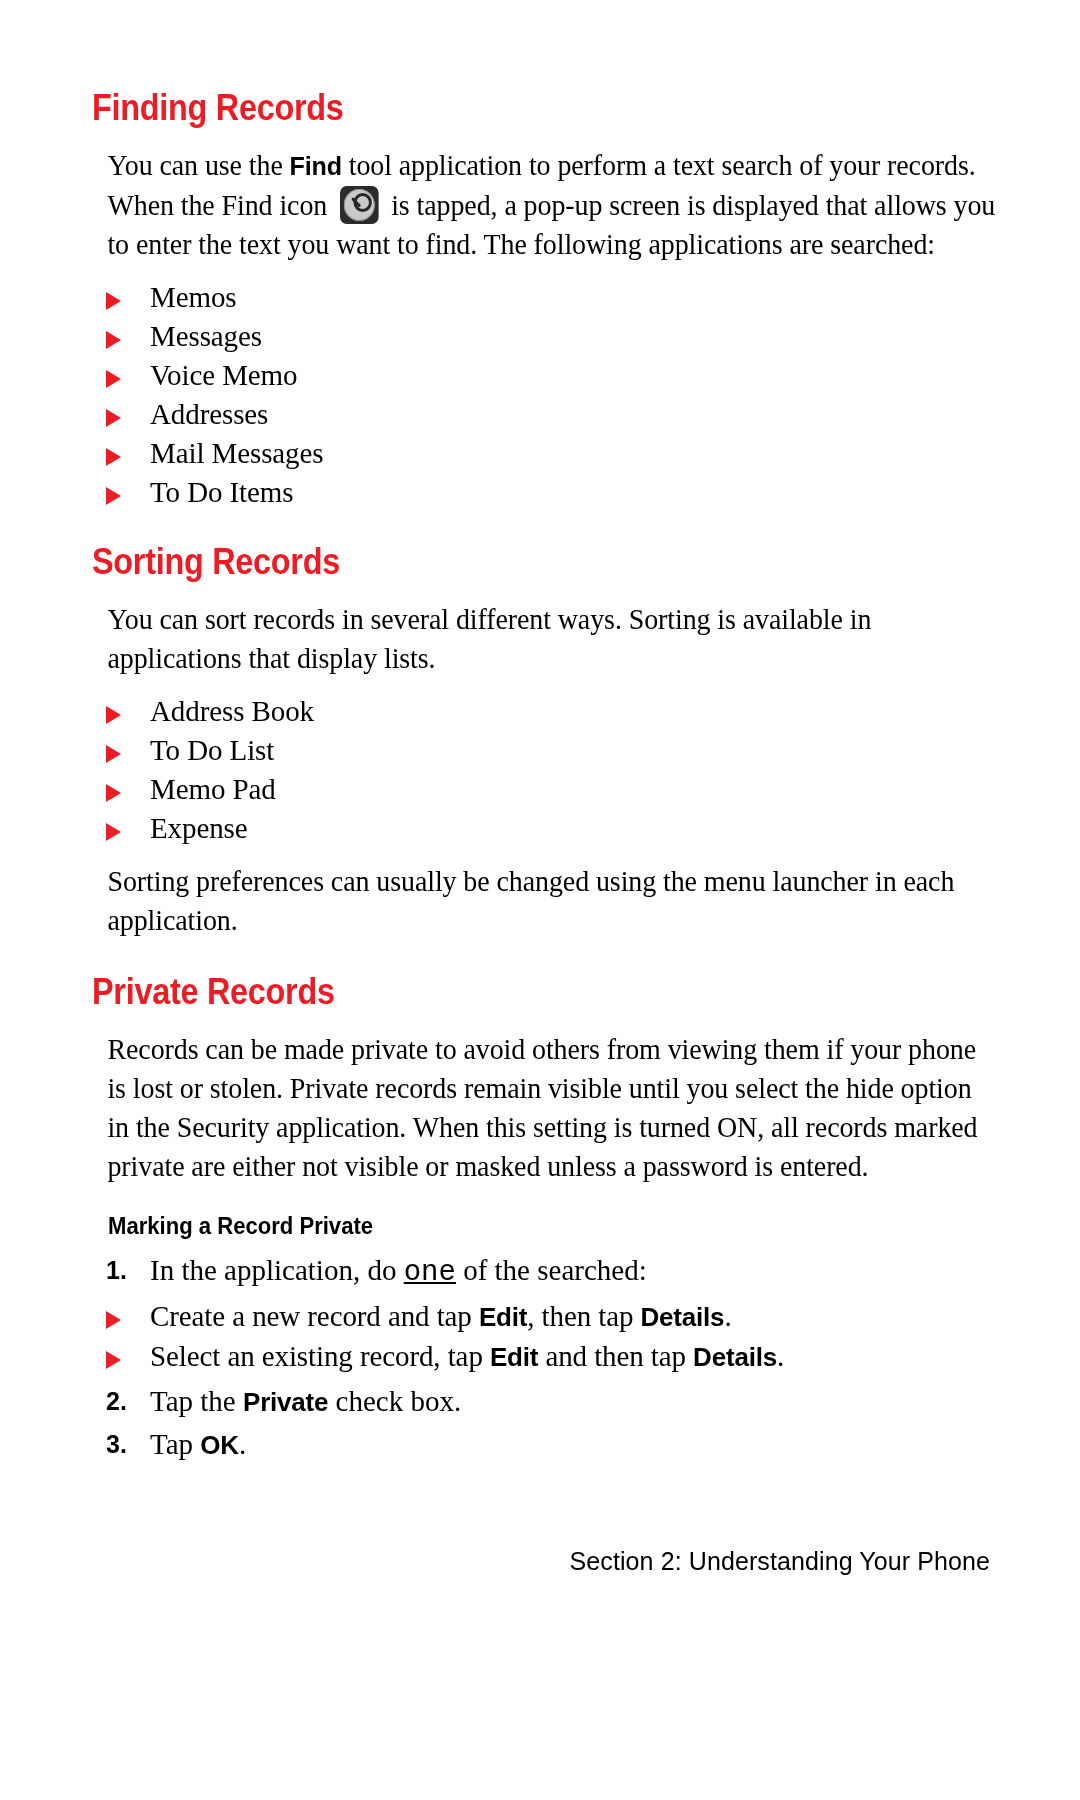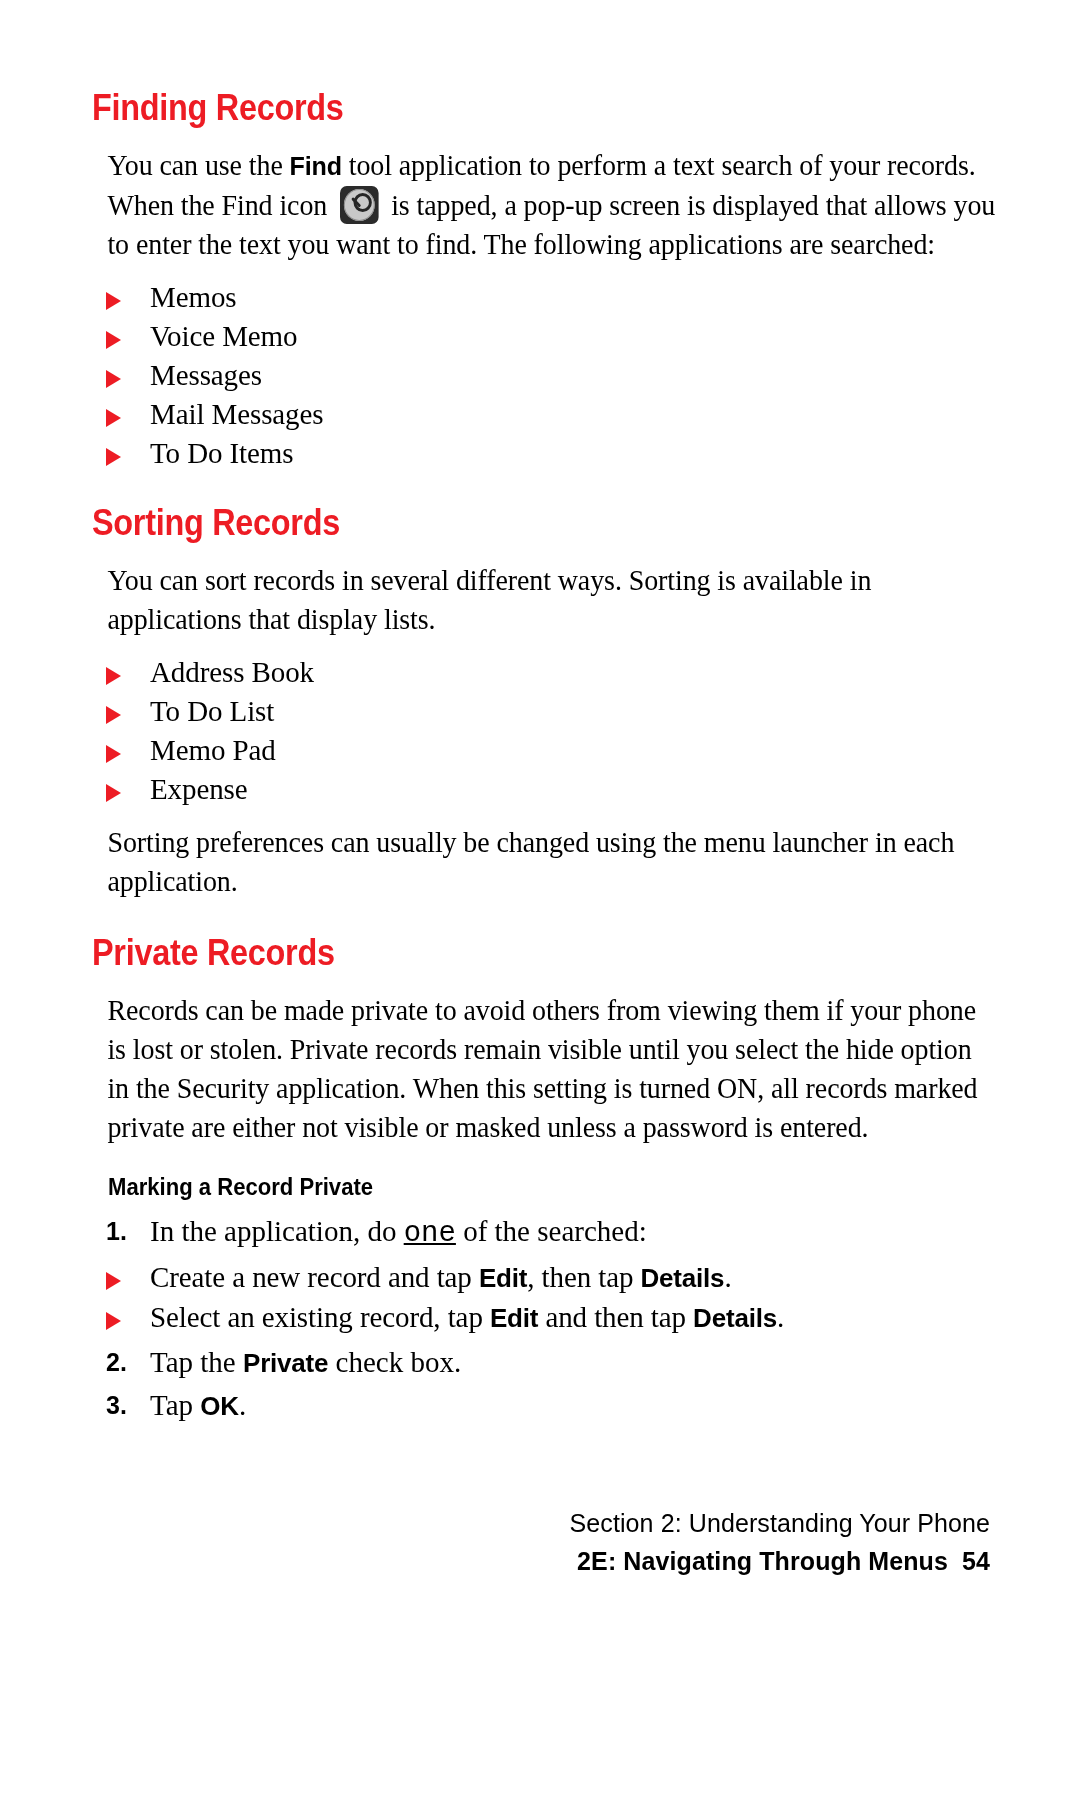--- a/index.html
+++ b/index.html
@@ -186,22 +186,23 @@
 <body>
 
 <div class="page">
 
   <h1 class="section-head tight-top">Finding Records</h1>
 
   <p class="body"><span>You can use the </span><b class="term">Find</b><span> tool application to perform a text search of your records. When the Find icon </span><span class="find-icon"><span class="disc"></span><span class="glass-ring"></span><span class="glass-handle"></span></span><span> is tapped, a pop-up screen is displayed that allows you to enter the text you want to find. The following applications are searched:</span></p>
 
   <ul class="bullets">
     <li><span class="tri"></span><span>Memos</span></li>
+    <li><span class="tri"></span><span>Messages</span></li>
     <li><span class="tri"></span><span>Voice Memo</span></li>
-    <li><span class="tri"></span><span>Messages</span></li>
+    <li><span class="tri"></span><span>Addresses</span></li>
     <li><span class="tri"></span><span>Mail Messages</span></li>
     <li><span class="tri"></span><span>To Do Items</span></li>
   </ul>
 
   <h1 class="section-head" style="margin-top:30px">Sorting Records</h1>
 
   <p class="body">You can sort records in several different ways. Sorting is available in applications that display lists.</p>
 
   <ul class="bullets">
     <li><span class="tri"></span><span>Address Book</span></li>
@@ -233,16 +234,15 @@
     <li>
       <span class="num">2.</span><span>Tap the </span><b class="term">Private</b><span> check box.</span>
     </li>
     <li>
       <span class="num">3.</span><span>Tap </span><b class="term">OK</b><span>.</span>
     </li>
   </ol>
 
   <div class="footer">
     <div class="line1">Section 2: Understanding Your Phone</div>
-    <div class="line2"><span>2E: Navigating Through Menus</span><span class="pageno">54</span></div>
   </div>
 
 </div>
 
 </body></html>

